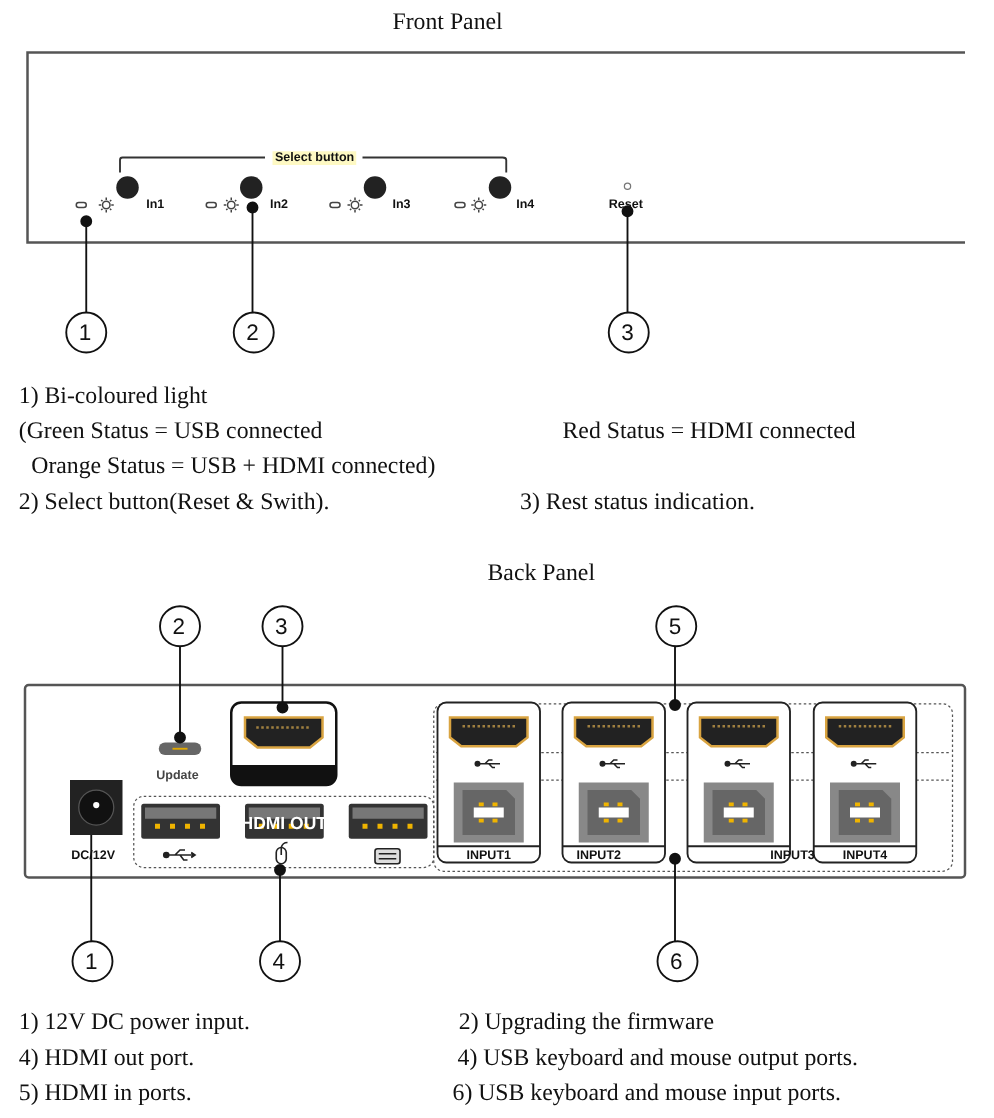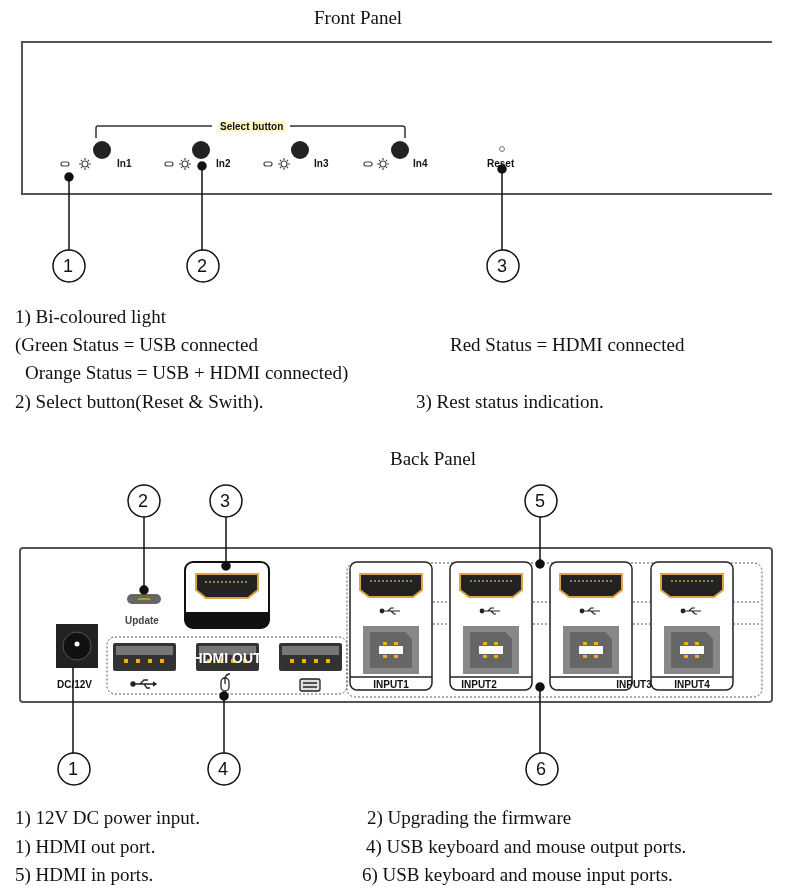--- a/index.html
+++ b/index.html
@@ -269,16 +269,16 @@
 
 <div class="abs callout" style="left:138px;top:491px;">2</div>
 <div class="abs callout" style="left:220px;top:491px;">3</div>
 <div class="abs callout" style="left:535px;top:491px;">5</div>
 <div class="abs callout" style="left:68px;top:759px;">1</div>
 <div class="abs callout" style="left:218px;top:759px;">4</div>
 <div class="abs callout" style="left:536px;top:759px;">6</div>
 
 <div class="abs desc" style="left:15px;top:807px;">1)  12V DC power input.</div>
 <div class="abs desc" style="left:367px;top:807px;">2) Upgrading the firmware</div>
-<div class="abs desc" style="left:15px;top:836px;">1) HDMI out port.</div>
+<div class="abs desc" style="left:15px;top:836px;">4) HDMI out port.</div>
 <div class="abs desc" style="left:366px;top:836px;">4) USB keyboard and mouse output ports.</div>
 <div class="abs desc" style="left:15px;top:864px;">5) HDMI in ports.</div>
 <div class="abs desc" style="left:362px;top:864px;">6) USB keyboard and mouse input ports.</div>
 
 </body></html>

